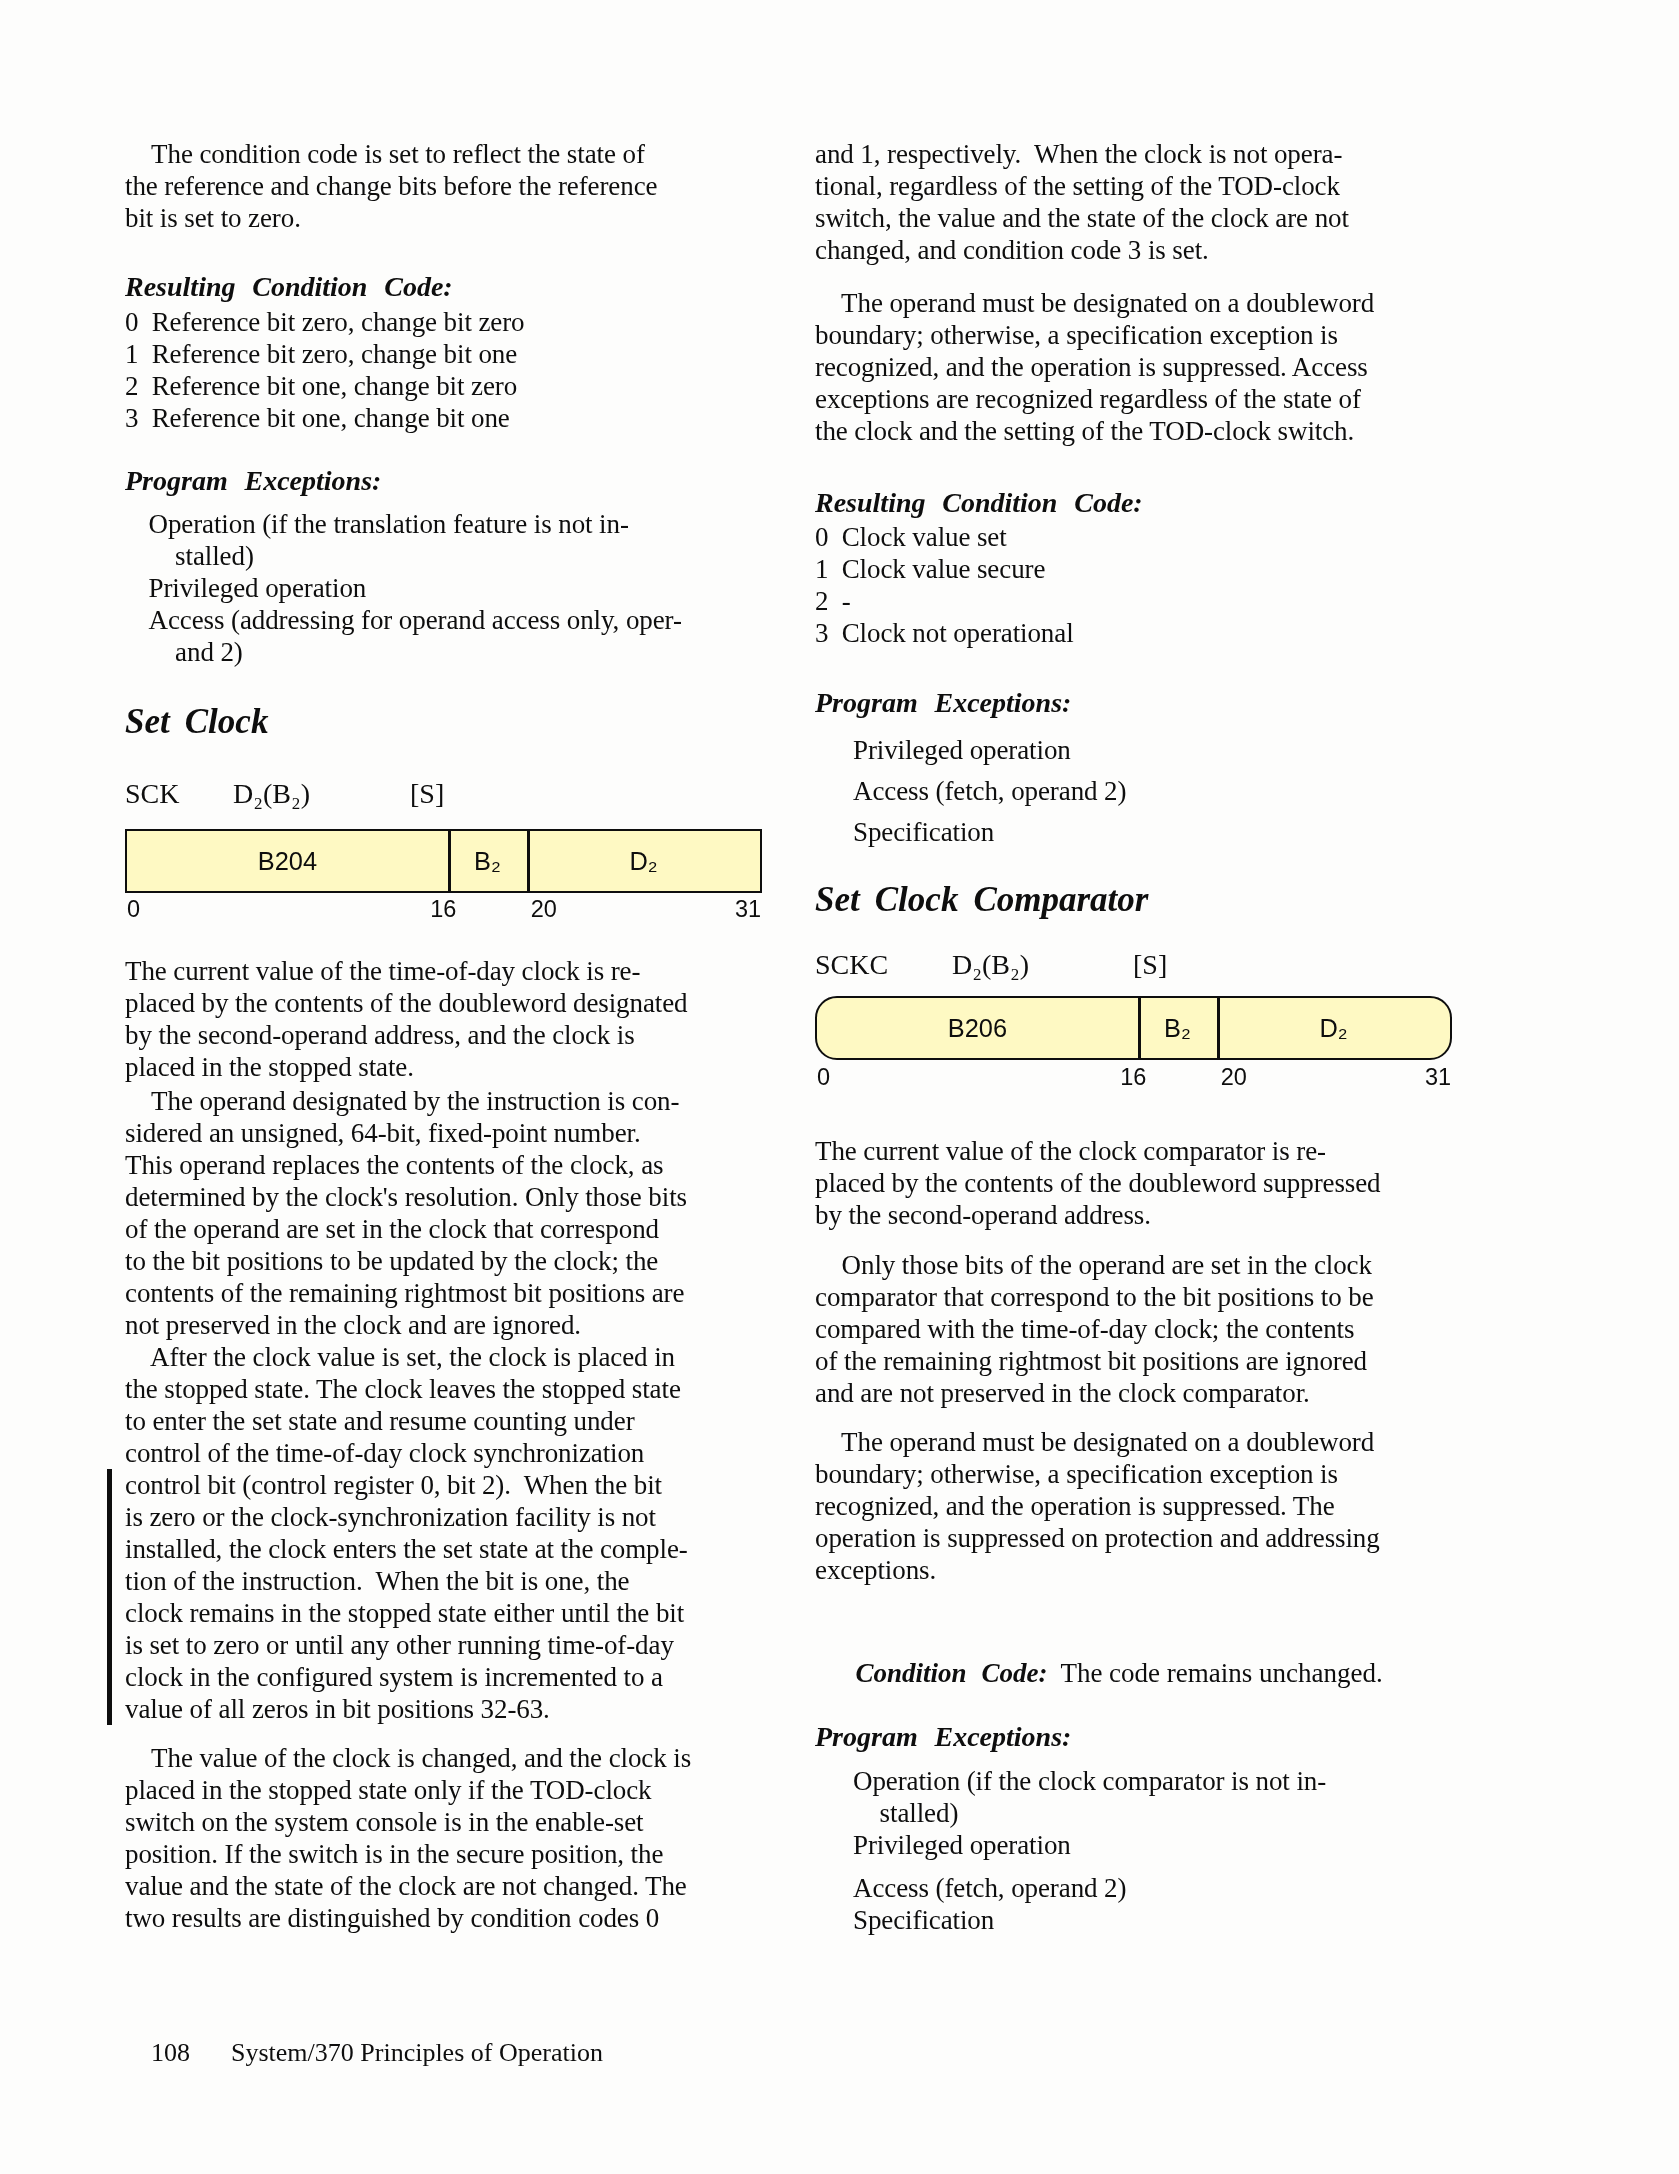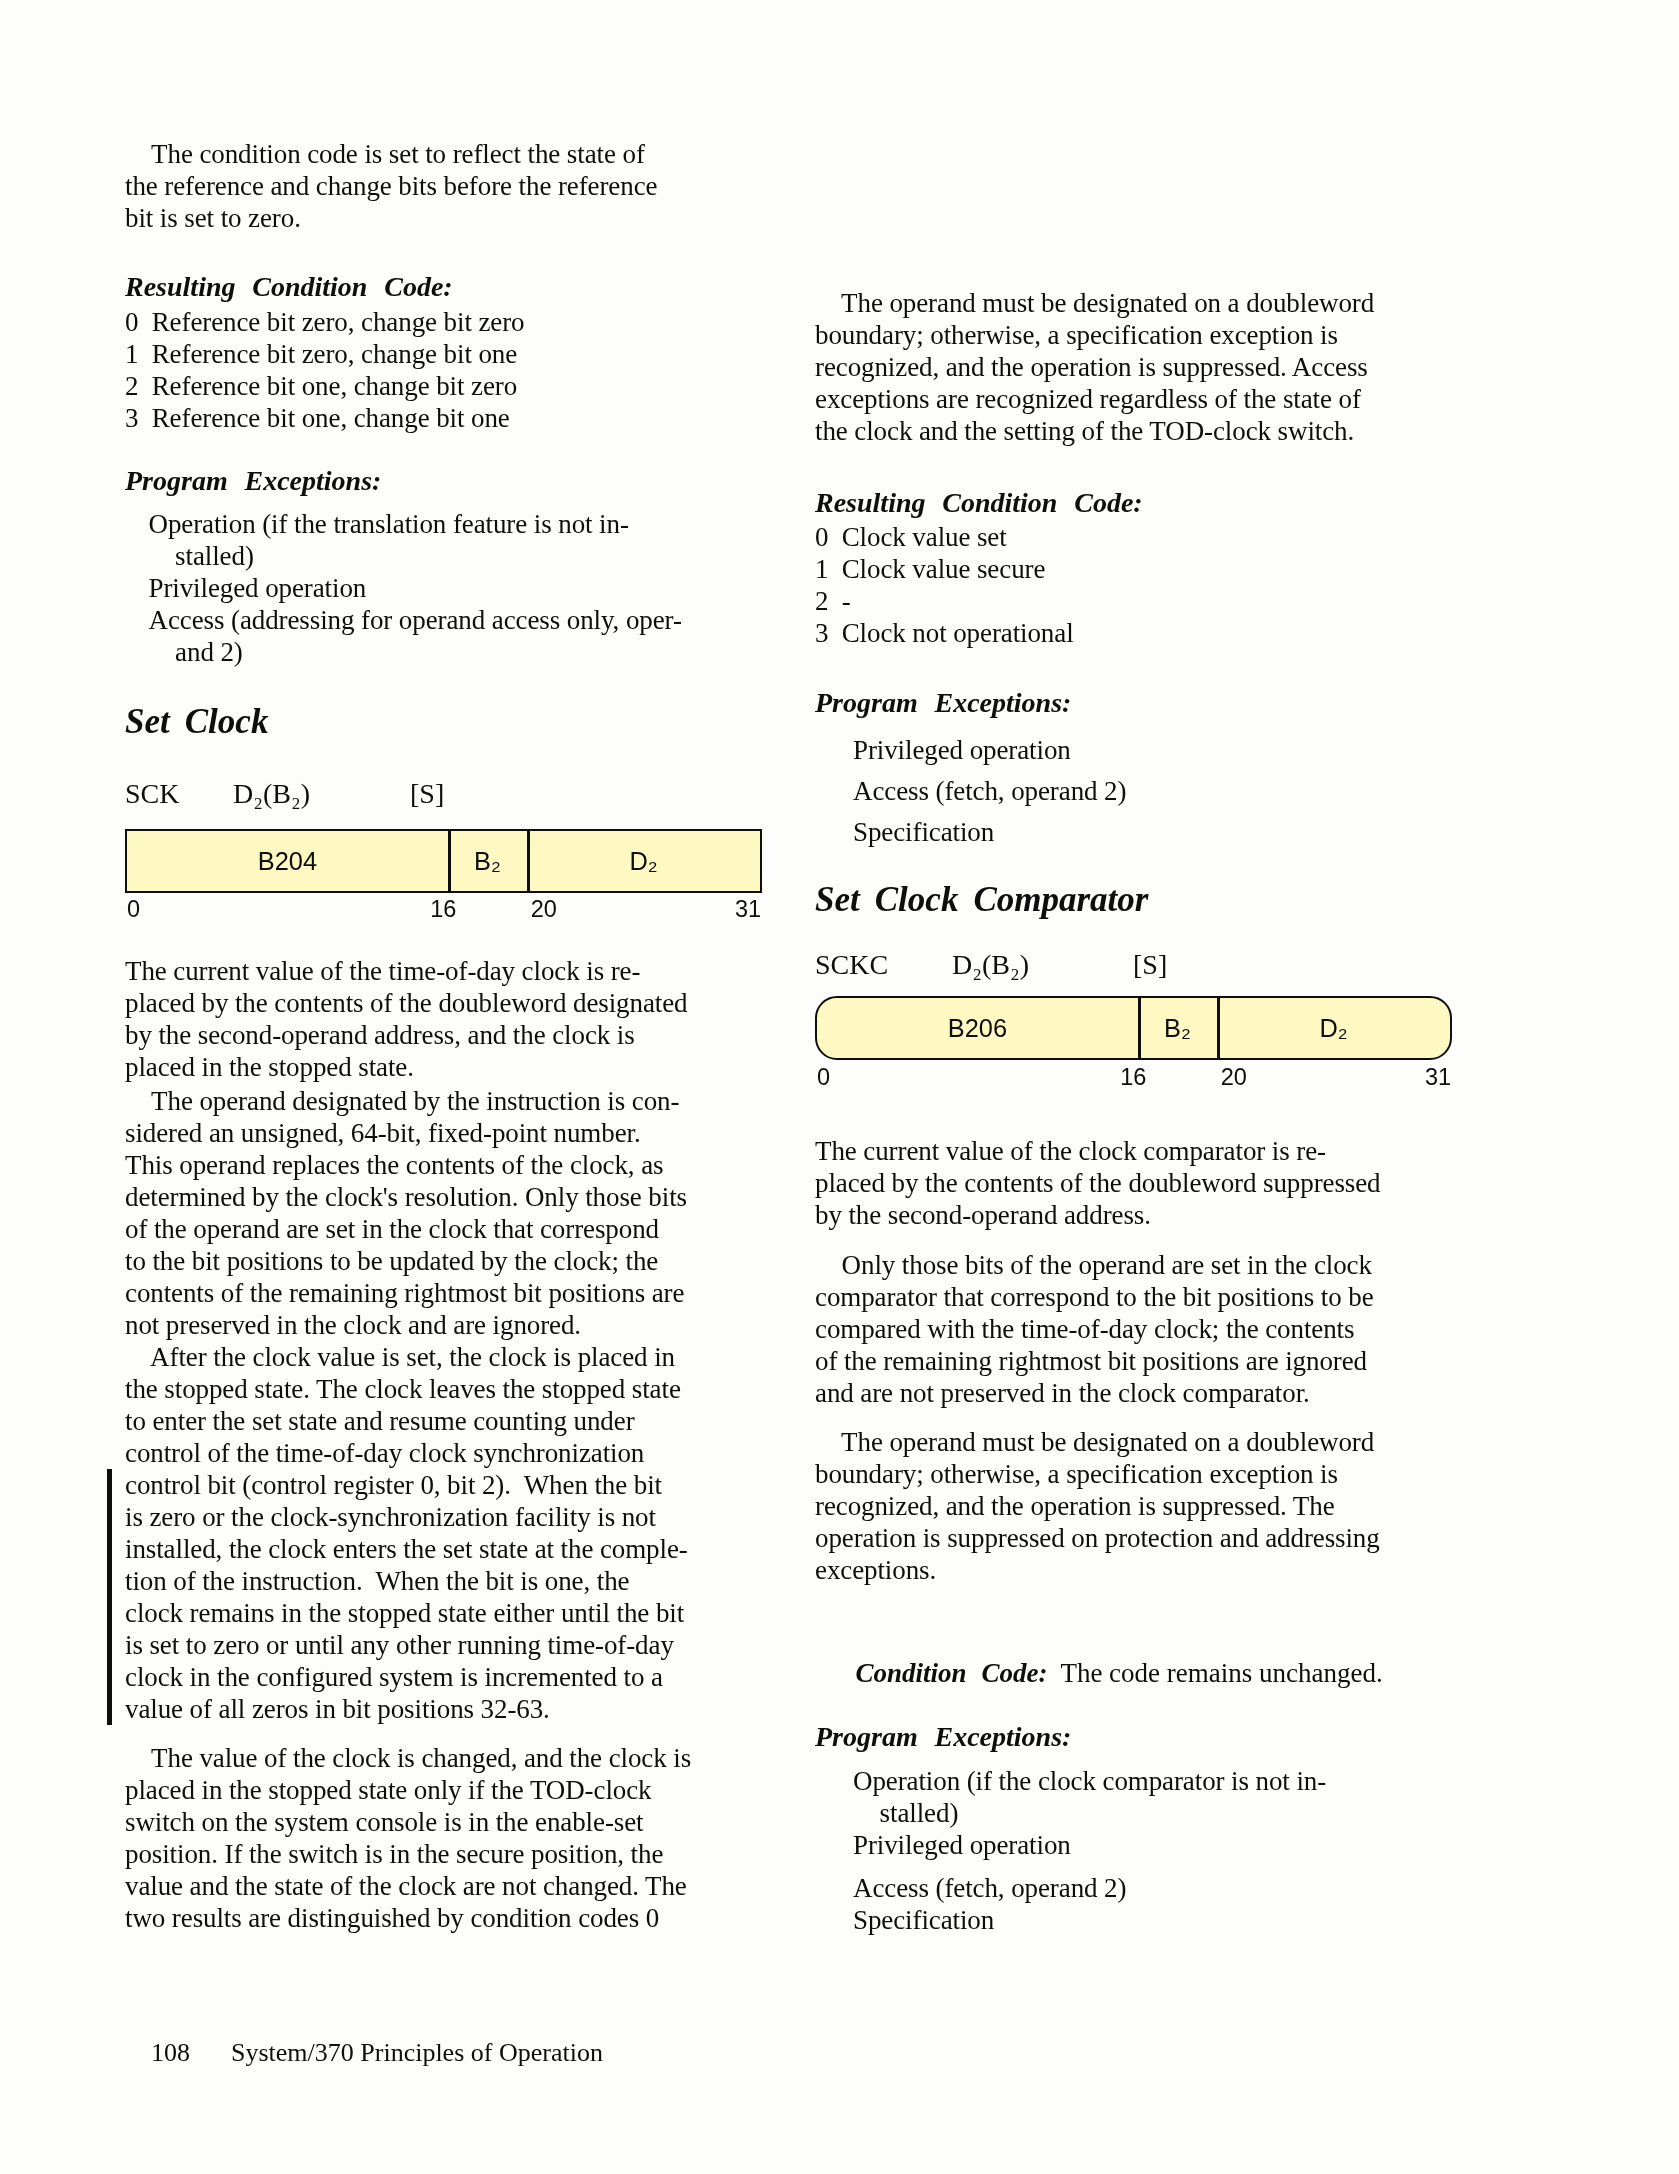--- a/index.html
+++ b/index.html
@@ -202,20 +202,24 @@
     <div class="blk body-text" style="top:1742px;">    The value of the clock is changed, and the clock is
 placed in the stopped state only if the TOD-clock
 switch on the system console is in the enable-set
 position. If the switch is in the secure position, the
 value and the state of the clock are not changed. The
 two results are distinguished by condition codes 0</div>
   </div>
 
   <div class="col col-right">
 
+    <div class="blk body-text" style="top:138px;">and 1, respectively.  When the clock is not opera-
+tional, regardless of the setting of the TOD-clock
+switch, the value and the state of the clock are not
+changed, and condition code 3 is set.</div>
 
     <div class="blk body-text" style="top:287px;">    The operand must be designated on a doubleword
 boundary; otherwise, a specification exception is
 recognized, and the operation is suppressed. Access
 exceptions are recognized regardless of the state of
 the clock and the setting of the TOD-clock switch.</div>
 
     <div class="blk runin-heading" style="top:487px;">Resulting Condition Code:</div>
 
     <div class="blk body-text" style="top:521px;">0  Clock value set

